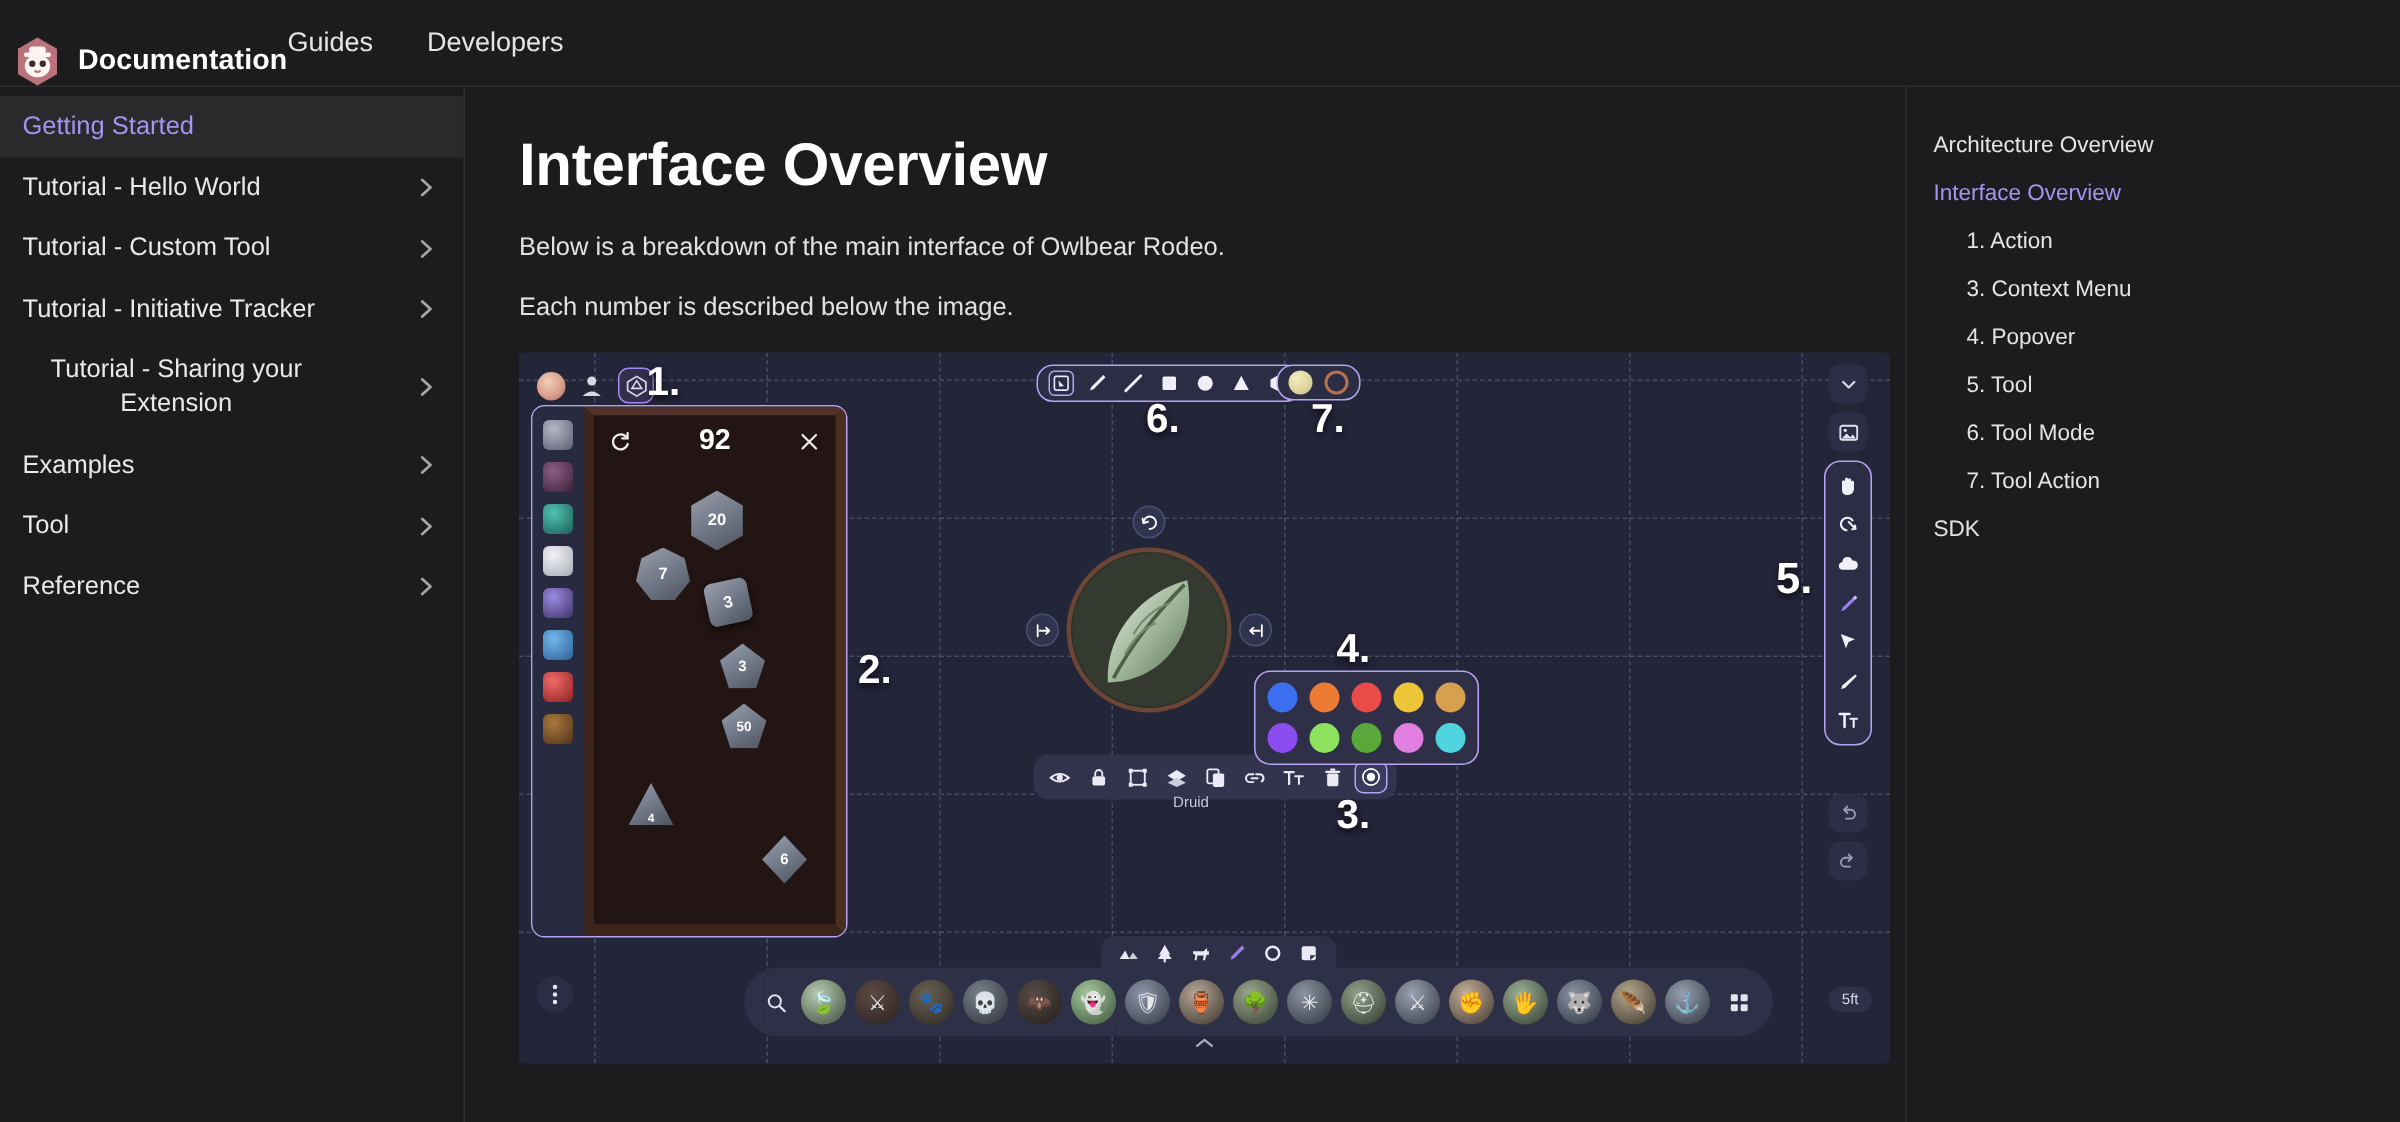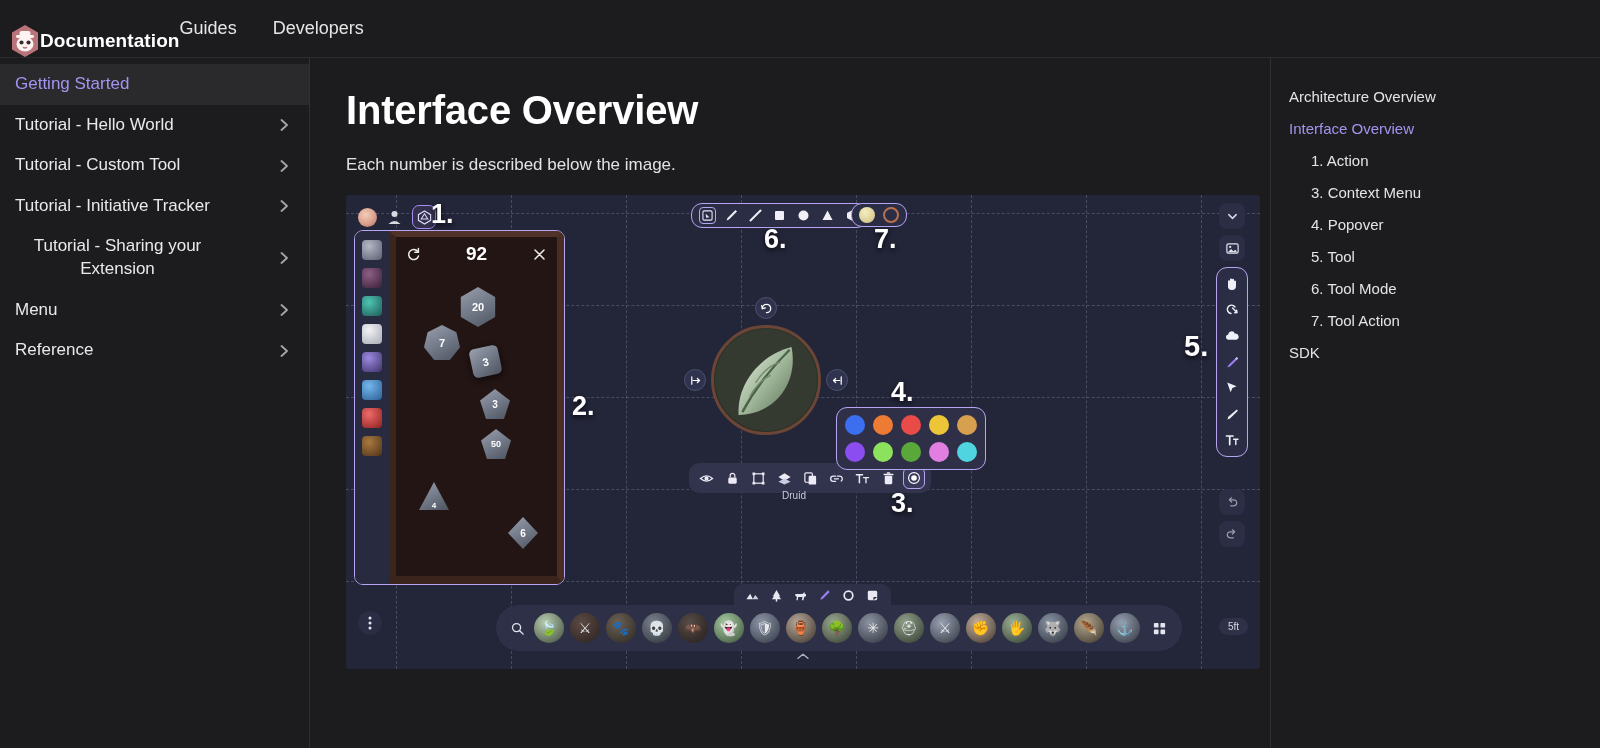--- a/index.html
+++ b/index.html
@@ -15,21 +15,21 @@
 
   
   #navbar {
     height: 58px;
     display: flex; align-items: center;
     padding: 0 0 0 10px;
     background: #1c1c1e;
     border-bottom: 1px solid #2b2b2e;
     position: relative;
   }
-  #brand { display: flex; align-items: center; gap: 0; margin-top: 25px; }
+  #brand { display: flex; align-items: center; gap: 12px; margin-top: 25px; }
   .owl-logo {
     width: 30px; height: 34px; position: relative; display: block;
   }
   .owl-logo svg { display: block; }
   #brand-title {
     font-size: 19px; font-weight: bold; color: #ffffff; letter-spacing: .1px;
   }
   .nav-links { display: flex; align-items: center; gap: 36px; }
   .nav-link { font-size: 18px; color: #e6e6e8; text-decoration: none; cursor: pointer; }
   .nav-link.active { color: #e5e5e5; }
@@ -323,39 +323,48 @@
     </div>
     <div class="side-item">
       <span class="label" style="max-width:215px;display:block">Tutorial - Sharing your Extension</span>
       <span class="chev">
           <svg class="ws" viewBox="0 0 14 14">
             <path d="M4.5 2 L10 7 L4.5 12" stroke="#bdbdc4" stroke-width="1.8" fill="none" stroke-linecap="round" stroke-linejoin="round"></path>
           </svg>
         </span>
     </div>
     <div class="side-item">
-      <span class="label">Menu</span>
+      <span class="label">Examples</span>
+      <span class="chev">
+          <svg class="ws" viewBox="0 0 14 14">
+            <path d="M4.5 2 L10 7 L4.5 12" stroke="#bdbdc4" stroke-width="1.8" fill="none" stroke-linecap="round" stroke-linejoin="round"></path>
+          </svg>
+        </span>
+    </div>
+    <div class="side-item">
+      <span class="label">Tool</span>
       <span class="chev">
           <svg class="ws" viewBox="0 0 14 14">
             <path d="M4.5 2 L10 7 L4.5 12" stroke="#bdbdc4" stroke-width="1.8" fill="none" stroke-linecap="round" stroke-linejoin="round"></path>
           </svg>
         </span>
     </div>
     <div class="side-item">
       <span class="label">Reference</span>
       <span class="chev">
           <svg class="ws" viewBox="0 0 14 14">
             <path d="M4.5 2 L10 7 L4.5 12" stroke="#bdbdc4" stroke-width="1.8" fill="none" stroke-linecap="round" stroke-linejoin="round"></path>
           </svg>
         </span>
     </div>
   </nav>
 
   <main id="main">
     <h1 id="page-title">Interface Overview</h1>
+    <p class="para">Below is a breakdown of the main interface of Owlbear Rodeo.</p>
     <p class="para">Each number is described below the image.</p>
 
     <div id="app-shot">
 
       <div id="grid-v">
         <div class="gl v" style="left:50px"></div>
           <div class="gl v" style="left:165px"></div>
         <div class="gl v" style="left:280px"></div>
           <div class="gl v" style="left:395px"></div>
         <div class="gl v" style="left:510px"></div>

